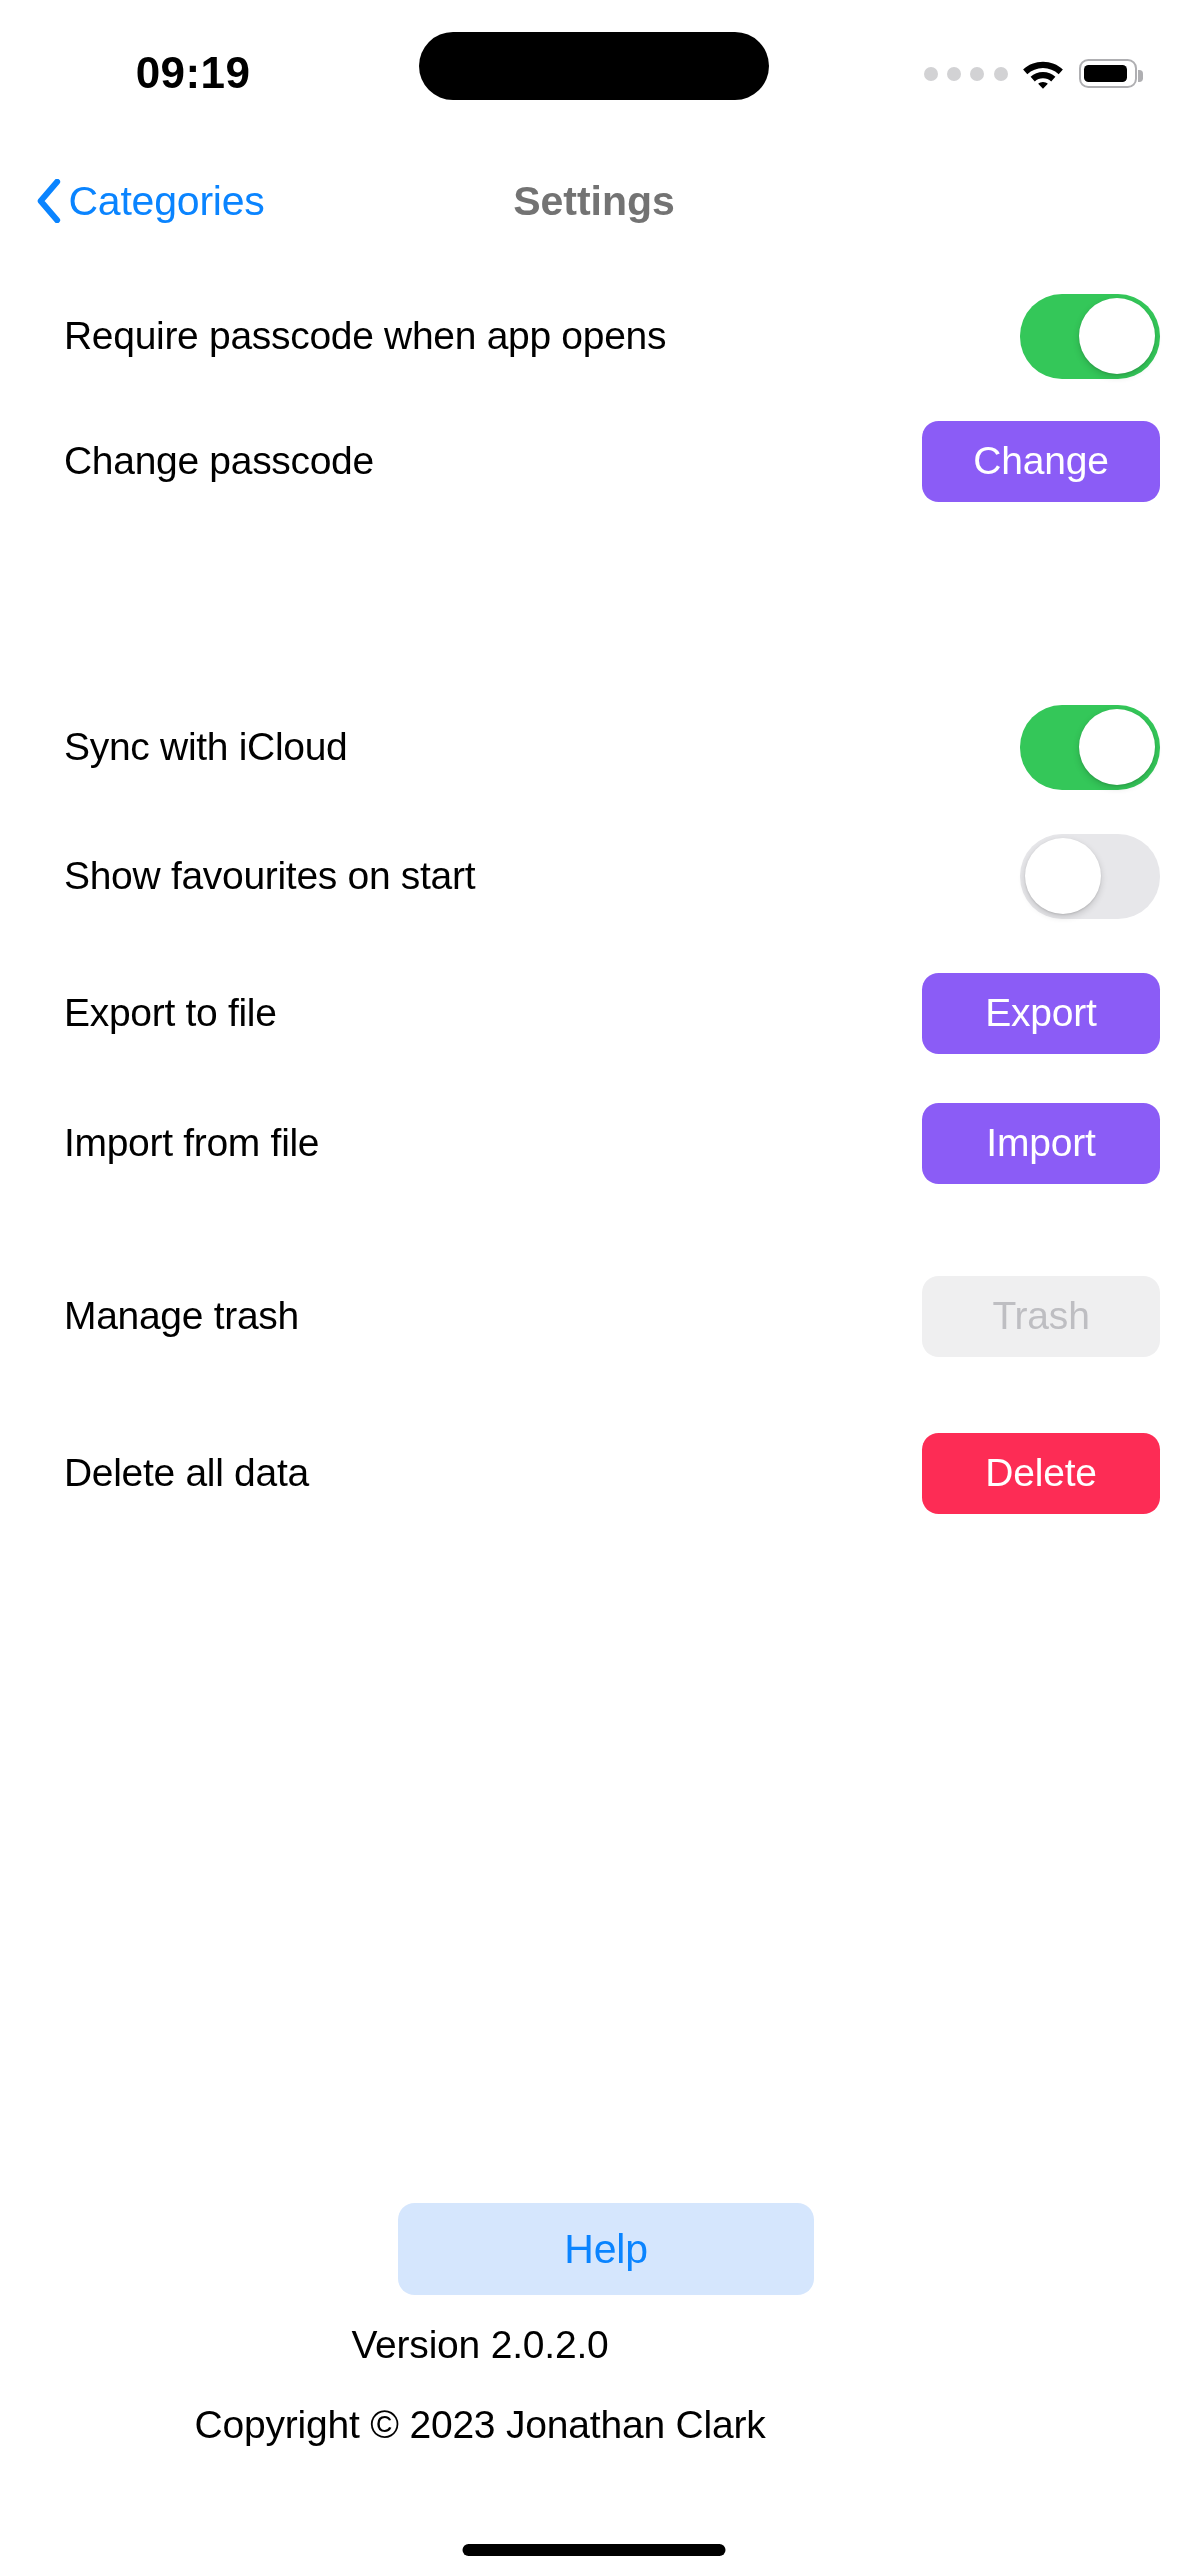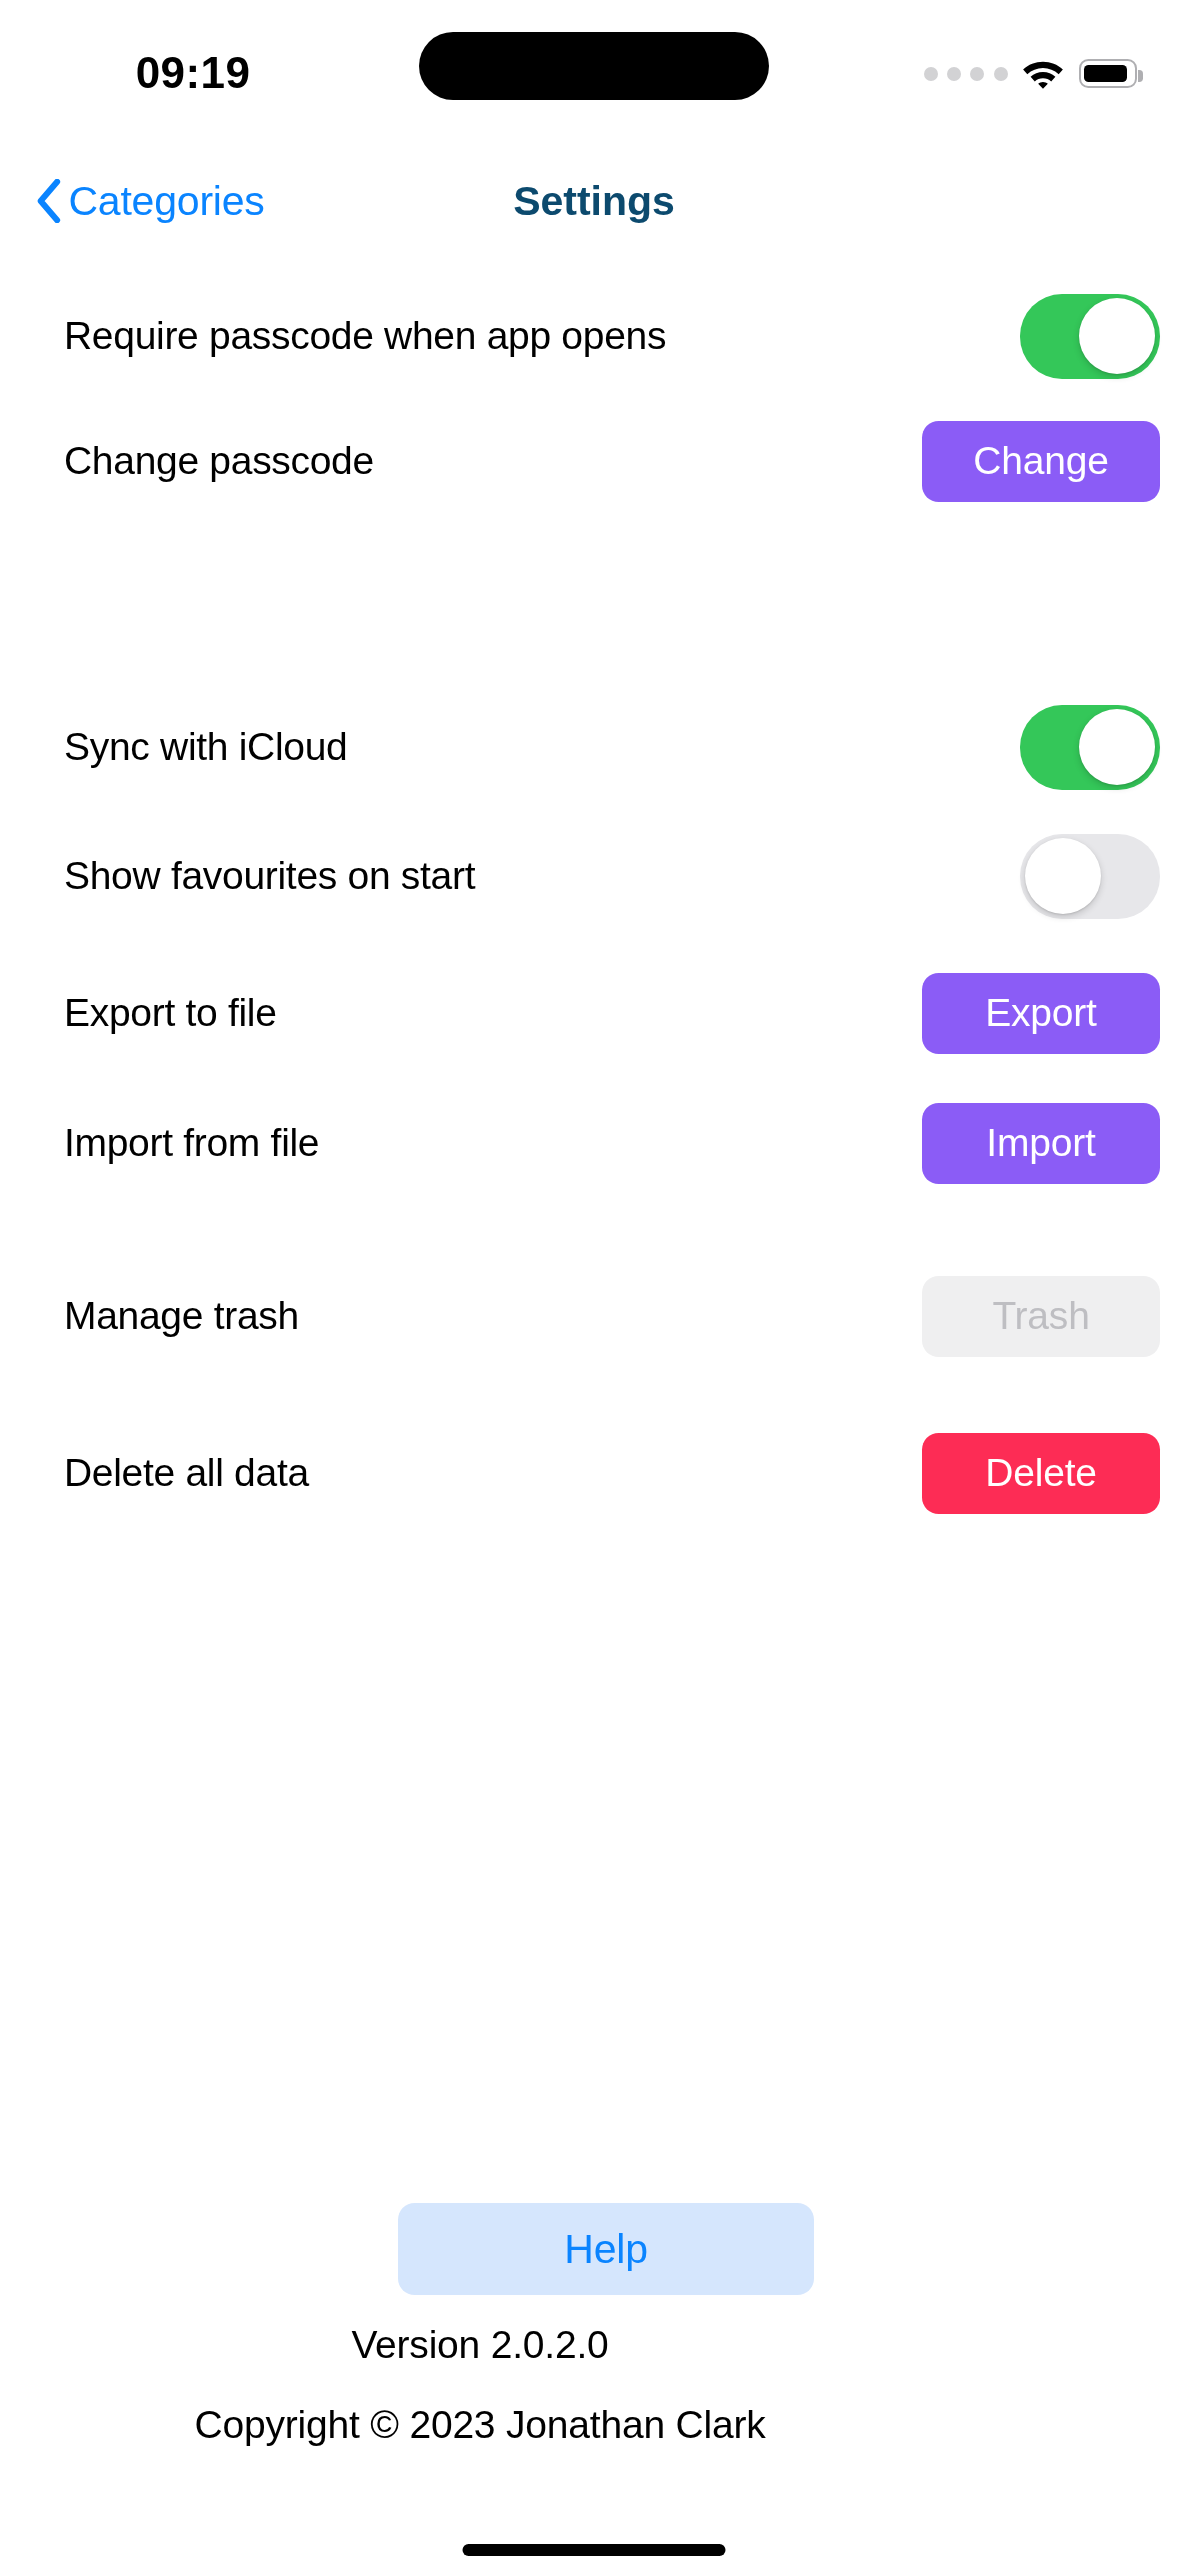--- a/index.html
+++ b/index.html
@@ -75,21 +75,21 @@
     cursor:pointer;
   }
   .chevron { width:26px; height:44px; display:block; }
   .nav-back-label {
     font-size:41px; color:#0A84FF; letter-spacing:-0.2px;
   }
   .nav-title {
     position:absolute; left:0; top:7.4px;
     width:1188px; height:74px;
     display:flex; align-items:center; justify-content:center;
-    font-size:41px; font-weight:bold; color:#0c4a6e;
+    font-size:41px; font-weight:bold; color:#737373;
   }
 
   
   .rows { position:absolute; top:258px; left:0; width:1188px; }
   .row {
     position:absolute; left:0;
     width:1188px; height:92px;
     display:flex; align-items:center;
   }
   .row-label {

